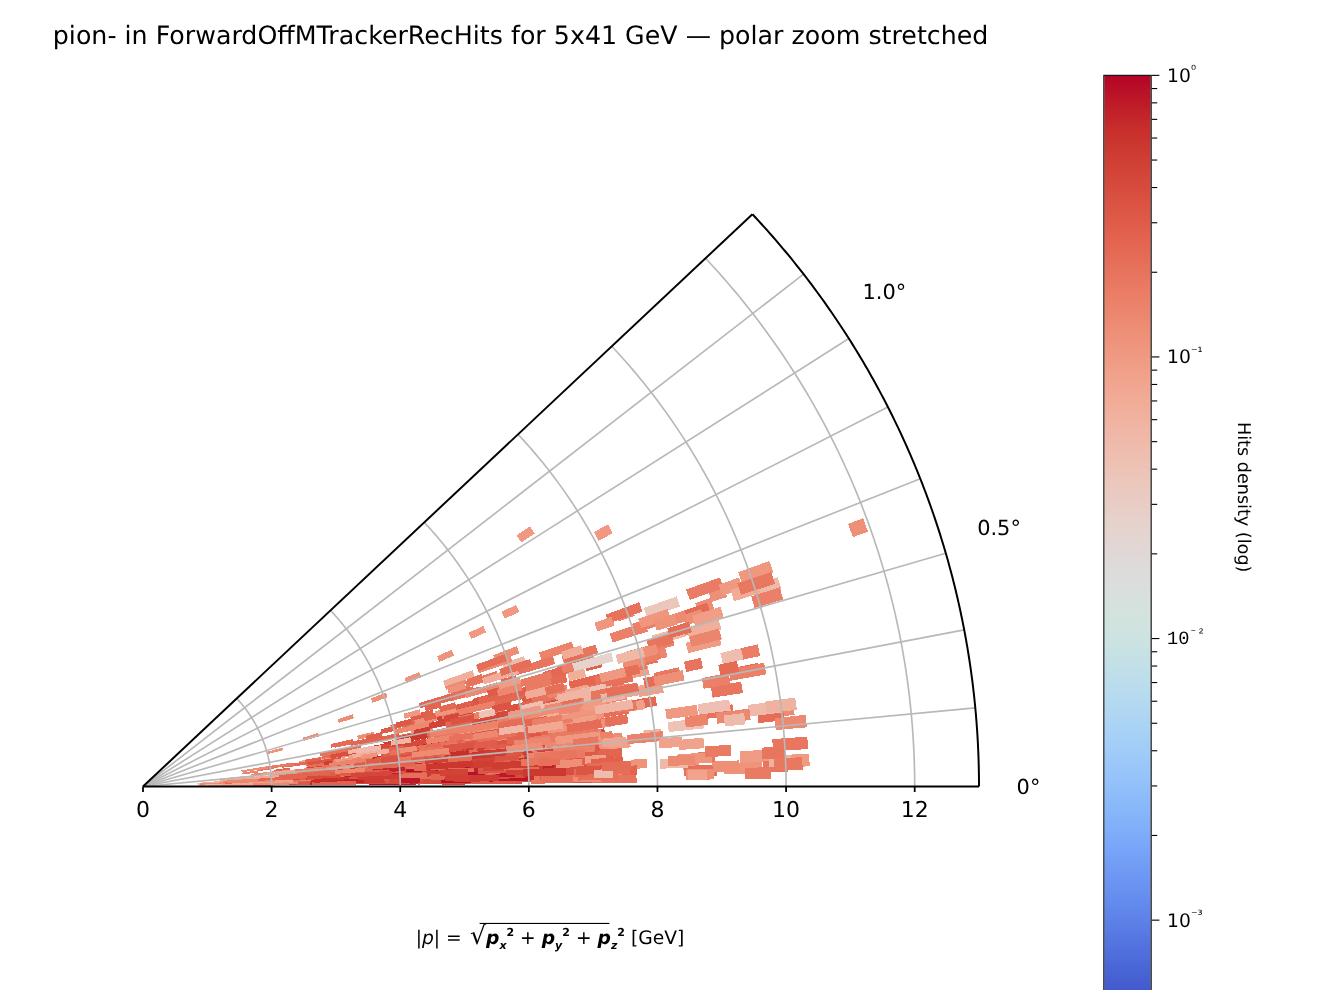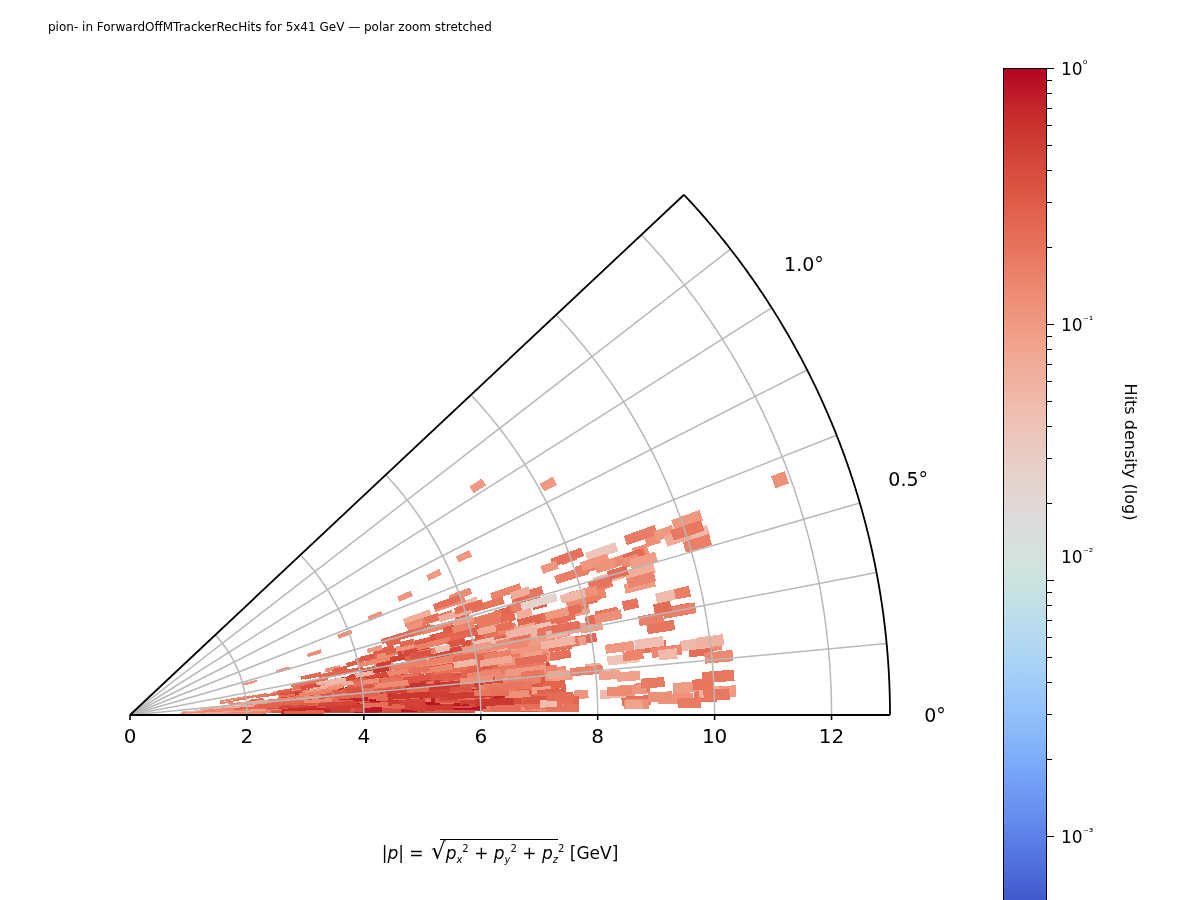--- a/index.html
+++ b/index.html
@@ -1,31 +1,31 @@
 <!DOCTYPE html>
 <html><head>
 <meta charset="utf-8">
 <style>
   html,body{margin:0;padding:0;background:#ffffff;}
   body{width:1200px;height:900px;overflow:hidden;
        font-family:"DejaVu Sans","Liberation Sans",sans-serif;color:#000;}
   #root{position:relative;width:1200px;height:900px;}
-  #title{position:absolute;left:48px;top:20px;font-size:12px;color:#000;white-space:nowrap;}
+  #title{position:absolute;left:48px;top:20px;font-size:23px;color:#000;white-space:nowrap;}
   #plot{position:absolute;left:0;top:0;width:1000px;height:900px;}
   #cbwrap{position:absolute;left:1003px;top:68px;width:44px;height:856px;}
   #cbar{position:absolute;inset:0;border:1.4px solid #000;box-sizing:border-box;}
   .cbtick{position:absolute;left:44px;height:0;border-top:1.3px solid #000;}
   .cbtl{position:absolute;left:58px;font-size:17px;white-space:nowrap;transform:translateY(-50%);}
   .cbtl sup{font-size:11.5px;vertical-align:super;}
   #cblabel{position:absolute;left:1120px;top:68px;width:768px;height:20px;
            transform-origin:0 0;transform:rotate(90deg) translateY(-100%);
            text-align:center;font-size:16px;line-height:20px;}
   #xlabel{position:absolute;left:0;top:838px;width:1000px;text-align:center;font-size:17px;}
   .frm{font-style:italic;}
-  .sq{display:inline-block;position:relative;}
+  .sq{display:inline-block;position:relative;font-weight:bold;}
   .sq sub{font-size:10px;font-style:italic;}
   .sq sup{font-size:10px;}
   .radic{display:inline-block;position:relative;padding-left:2px;}
   .radic>.bar{position:absolute;left:11px;right:0;top:1px;border-top:1.5px solid #000;}
 </style>
 </head>
 <body>
 
 <div id="root">
 
@@ -1074,21 +1074,21 @@
   </svg>
 
   <div id="cbwrap">
     <div id="cbar" style="background: linear-gradient(rgb(180, 4, 38) 0%, rgb(189, 23, 40) 2.5%, rgb(197, 42, 42) 5%, rgb(204, 56, 48) 7.5%, rgb(210, 67, 55) 10%, rgb(216, 78, 63) 12.5%, rgb(222, 89, 71) 15%, rgb(227, 100, 79) 17.5%, rgb(230, 111, 89) 20%, rgb(234, 122, 99) 22.5%, rgb(236, 133, 109) 25%, rgb(238, 144, 120) 27.5%, rgb(240, 154, 131) 30%, rgb(241, 164, 142) 32.5%, rgb(241, 173, 153) 35%, rgb(240, 181, 164) 37.5%, rgb(239, 189, 175) 40%, rgb(236, 197, 185) 42.5%, rgb(233, 203, 195) 45%, rgb(230, 210, 204) 47.5%, rgb(226, 214, 211) 50%, rgb(222, 219, 219) 52.5%, rgb(216, 223, 221) 55%, rgb(211, 227, 222) 57.5%, rgb(204, 227, 225) 60%, rgb(195, 224, 231) 62.5%, rgb(186, 220, 237) 65%, rgb(177, 215, 242) 67.5%, rgb(167, 209, 246) 70%, rgb(158, 202, 248) 72.5%, rgb(148, 194, 250) 75%, rgb(138, 185, 250) 77.5%, rgb(129, 175, 249) 80%, rgb(119, 164, 248) 82.5%, rgb(110, 152, 243) 85%, rgb(101, 141, 239) 87.5%, rgb(92, 128, 232) 90%, rgb(83, 115, 223) 92.5%, rgb(74, 102, 214) 95%, rgb(66, 89, 203) 97.5%, rgb(59, 76, 192) 100%);"></div>
     <div id="cbticks">
         <div class="cbtick" style="top: 0px; width: 7px;"></div>
         <div class="cbtl" style="top: 0px;">10<sup>⁰</sup></div>
         <div class="cbtick" style="top: 256px; width: 7px;"></div>
         <div class="cbtl" style="top: 256px; text-align: center;">10<sup>⁻¹</sup></div>
         <div class="cbtick" style="top: 512px; width: 7px;"></div>
-        <div class="cbtl" style="top: 488px;">10<sup>⁻²</sup></div>
+        <div class="cbtl" style="top: 512px; font-family: Liberation Mono, monospace;">10<sup>⁻²</sup></div>
         <div class="cbtick" style="top: 768px; width: 7px;"></div>
         <div class="cbtl" style="top: 768px; text-align: right;">10<sup>⁻³</sup></div>
         <div class="cbtick" style="top: 178.936px; width: 4.5px;"></div>
         <div class="cbtick" style="top: 133.857px; width: 4.5px;"></div>
         <div class="cbtick" style="top: 101.873px; width: 4.5px;"></div>
         <div class="cbtick" style="top: 77.0637px; width: 4.5px;"></div>
         <div class="cbtick" style="top: 56.7933px; width: 4.5px;"></div>
         <div class="cbtick" style="top: 39.6549px; width: 4.5px;"></div>
         <div class="cbtick" style="top: 24.809px; width: 4.5px;"></div>
         <div class="cbtick" style="top: 11.7139px; width: 4.5px;"></div>

